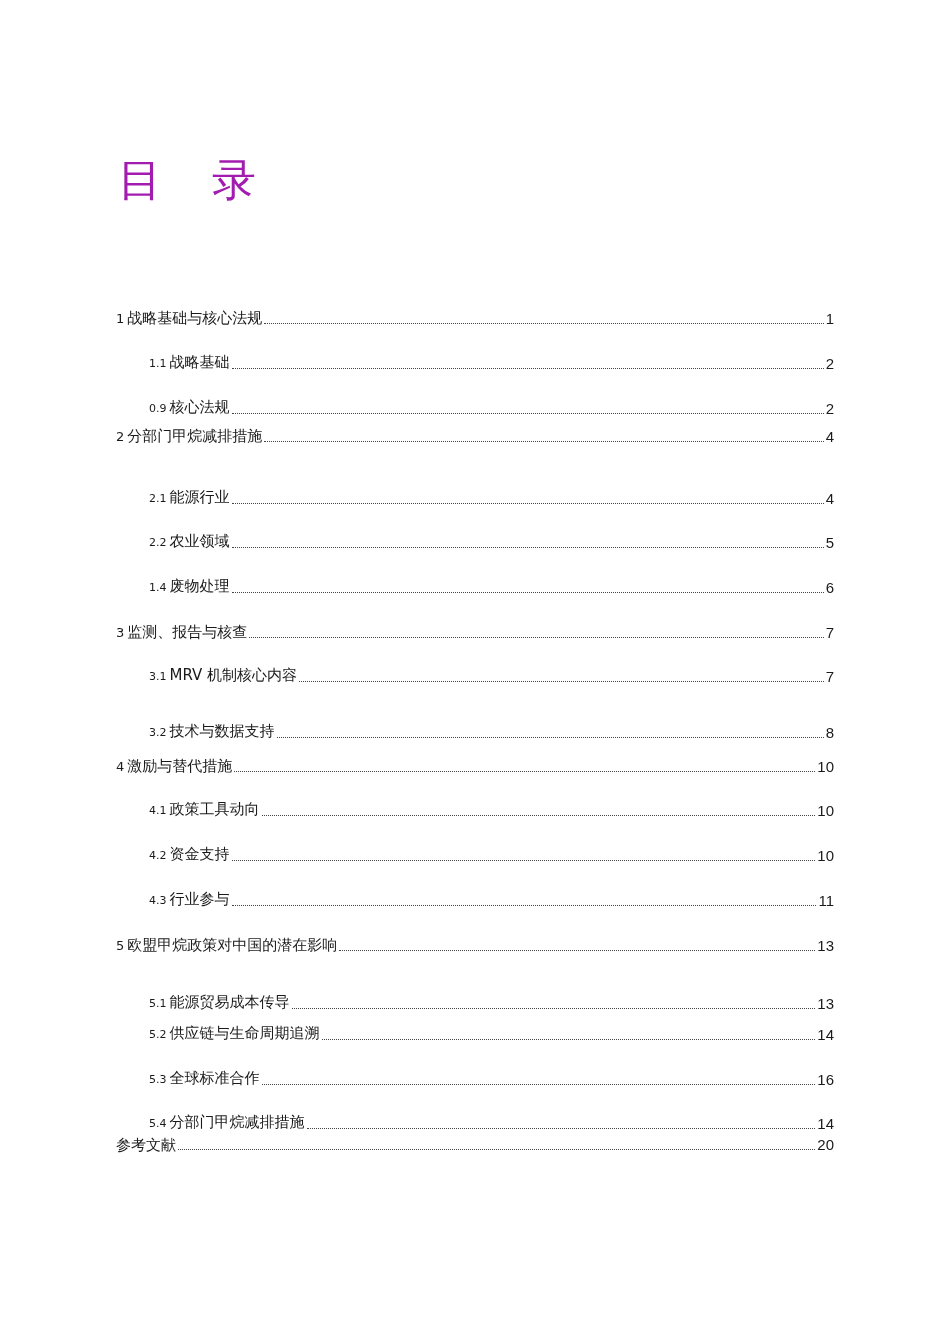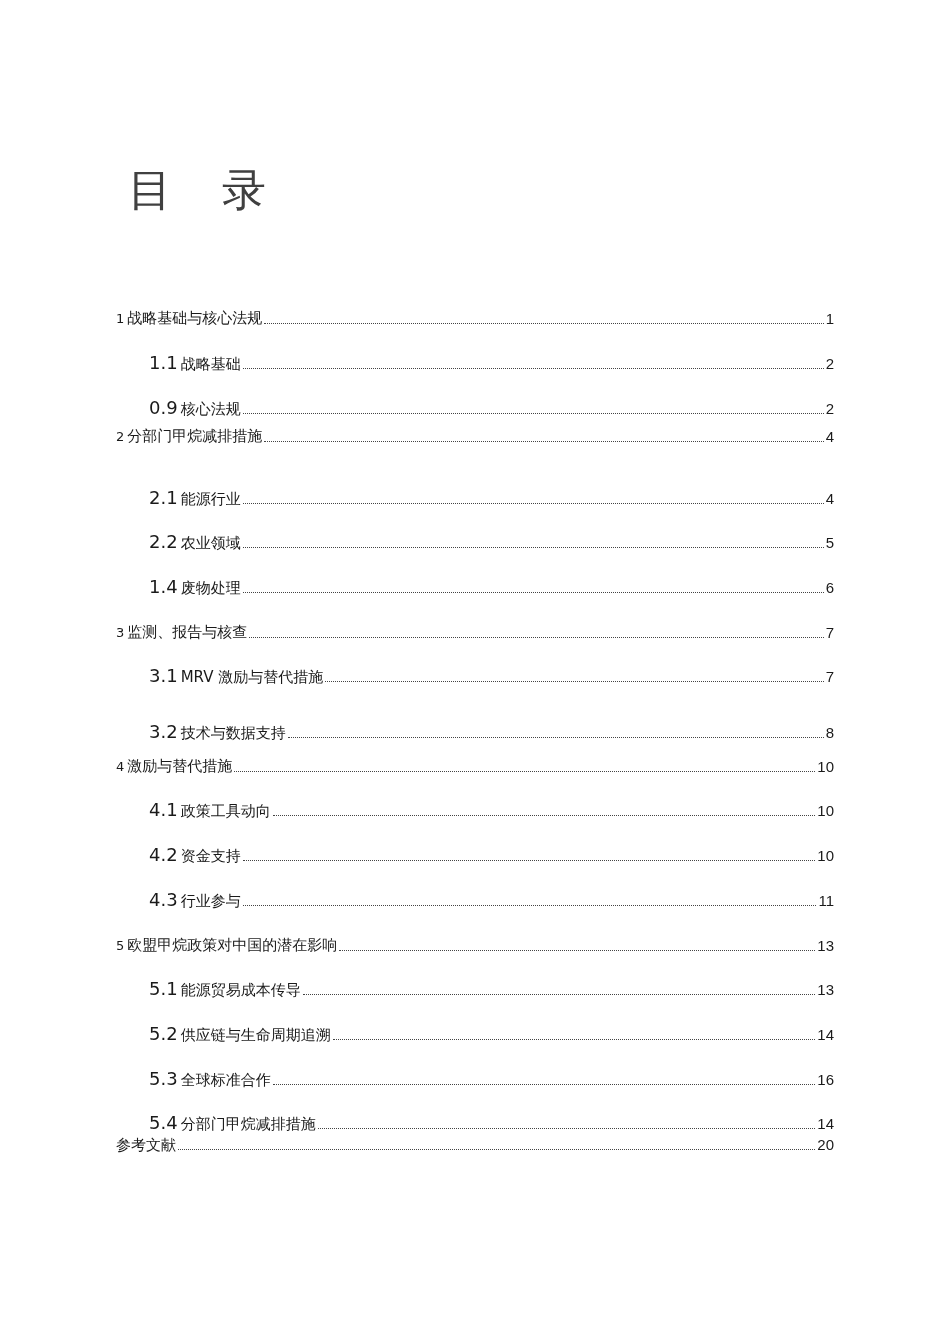--- a/index.html
+++ b/index.html
@@ -1,23 +1,23 @@
 <!DOCTYPE html>
 <html><head>
 <meta charset="utf-8">
 <style>
   html, body { margin: 0; padding: 0; background: #ffffff; }
   body { width: 950px; height: 1344px; position: relative; font-family: "DejaVu Sans", "Liberation Sans", sans-serif; color: #1a1a1a; }
-  .title { position: absolute; left: 116px; top: 148px; font-size: 44px; letter-spacing: 18px; color: #404040; font-weight: normal; line-height: 60px; margin: 12px; }
+  .title { position: absolute; left: 116px; top: 148px; font-size: 44px; letter-spacing: 18px; color: #a21caf; font-weight: normal; line-height: 60px; margin: 2px; }
   .toc { position: absolute; left: 116px; top: 305px; width: 718px; }
   .row { position: absolute; left: 0; width: 718px; height: 24px; display: flex; align-items: flex-end; font-size: 15px; line-height: 20px; }
   .row.l2 { padding-left: 33px; box-sizing: border-box; }
   .row .label { white-space: nowrap; flex: 0 0 auto; }
   .row .num { font-size: 13px; margin-right: 3px; }
-  .row.l2 .num { font-size: 18px; }
+  .row.l2 .num { font-size: 11px; }
   .row .leader { flex: 1 1 auto; border-bottom: 1.5px dotted #444; margin: 0 2px 5px 2px; height: 1px; }
   .row .page { flex: 0 0 auto; font-size: 15px; font-family: "Liberation Sans", sans-serif; }
 </style>
 </head>
 <body>
 
 <h1 class="title">目 录</h1>
 
 <div class="toc">
   <div class="row l1" style="top:0px">
@@ -54,21 +54,21 @@
       <span class="label"><span class="num">1.4</span><span>废物处理</span></span>
       <span class="leader"></span>
       <span class="page">6</span>
     </div>
   <div class="row l1" style="top:314px">
       <span class="label"><span class="num">3</span><span>监测、报告与核查</span></span>
       <span class="leader"></span>
       <span class="page">7</span>
     </div>
   <div class="row l2" style="top:358px">
-      <span class="label"><span class="num">3.1</span><span>MRV 激励与替代措施</span></span>
+      <span class="label"><span class="num">3.1</span><span>MRV 机制核心内容</span></span>
       <span class="leader"></span>
       <span class="page">7</span>
     </div>
   <div class="row l2" style="top:414px">
       <span class="label"><span class="num">3.2</span><span>技术与数据支持</span></span>
       <span class="leader"></span>
       <span class="page">8</span>
     </div>
   <div class="row l1" style="top:448px">
       <span class="label"><span class="num">4</span><span>激励与替代措施</span></span>
@@ -88,21 +88,21 @@
   <div class="row l2" style="top:582px">
       <span class="label"><span class="num">4.3</span><span>行业参与</span></span>
       <span class="leader"></span>
       <span class="page">11</span>
     </div>
   <div class="row l1" style="top:627px">
       <span class="label"><span class="num">5</span><span>欧盟甲烷政策对中国的潜在影响</span></span>
       <span class="leader"></span>
       <span class="page">13</span>
     </div>
-  <div class="row l2" style="top:671px">
+  <div class="row l2" style="top:685px">
       <span class="label"><span class="num">5.1</span><span>能源贸易成本传导</span></span>
       <span class="leader"></span>
       <span class="page">13</span>
     </div>
   <div class="row l2" style="top:716px">
       <span class="label"><span class="num">5.2</span><span>供应链与生命周期追溯</span></span>
       <span class="leader"></span>
       <span class="page">14</span>
     </div>
   <div class="row l2" style="top:761px">

